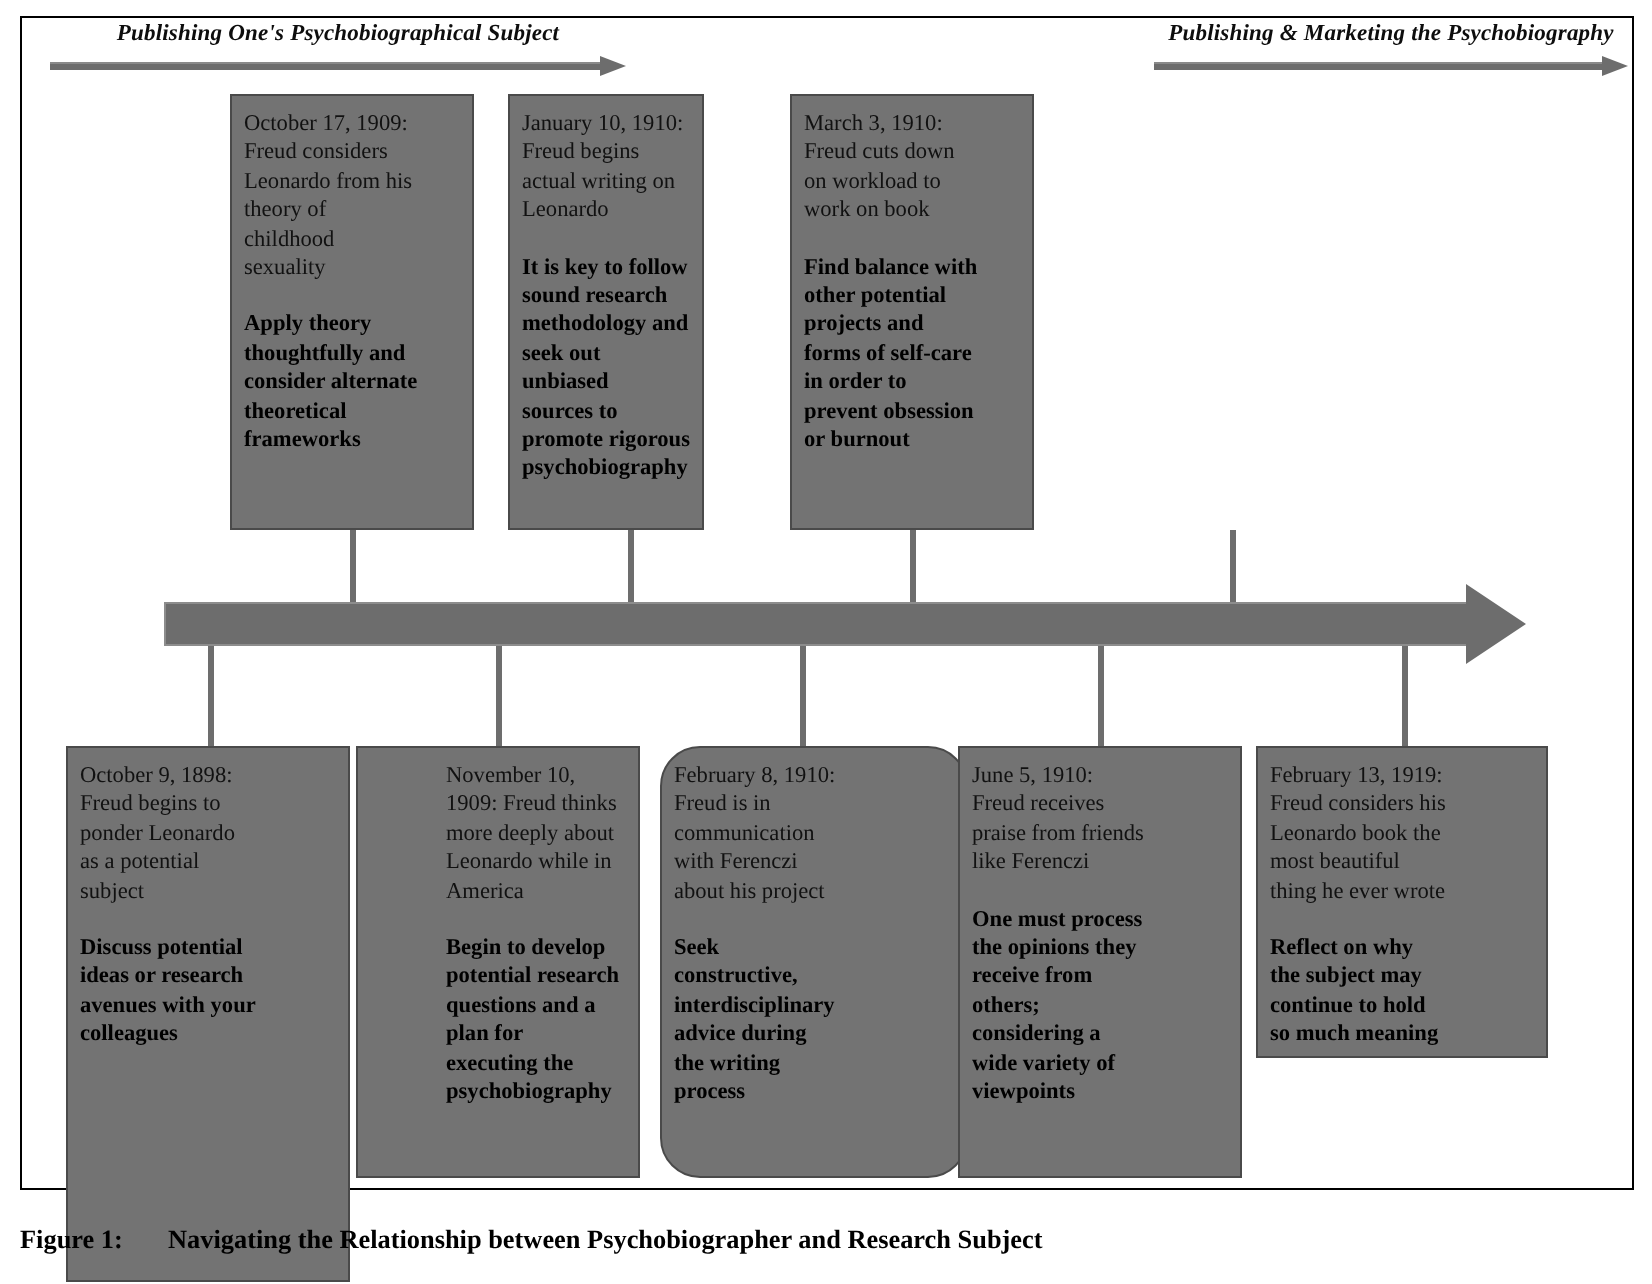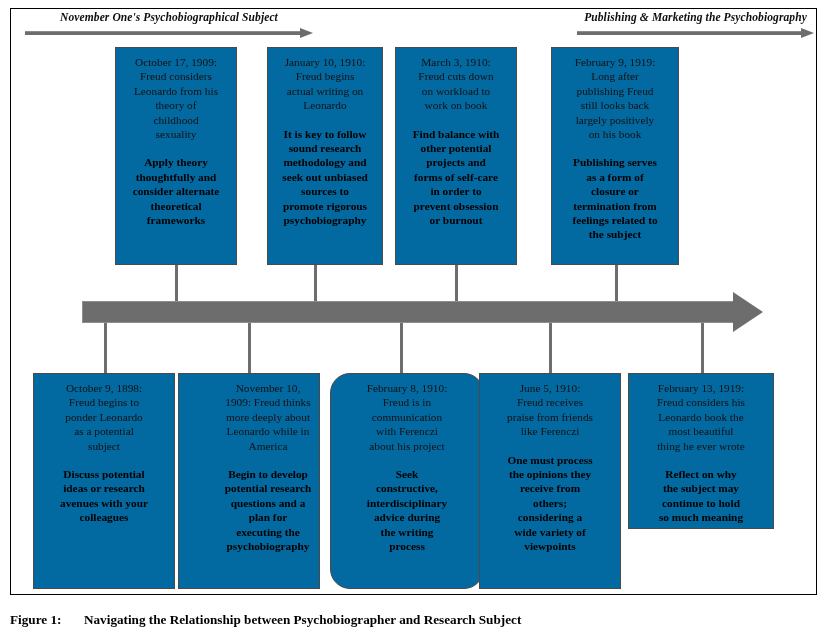--- a/index.html
+++ b/index.html
@@ -88,23 +88,22 @@
     border-top: 5px solid transparent;
     border-bottom: 5px solid transparent;
     border-left: 13px solid #6d6d6d;
   }
 
   
   .event-box {
     position: absolute;
     box-sizing: border-box;
     border: 1.5px solid #4a4a4a;
-    background: #0369a1;
+    background: #737373;
     padding: 7px 6px 6px 6px;
-    text-align: center;
     overflow: hidden;
   }
   .event-date {
     font-size: 11.3px;
     line-height: 14.4px;
     font-weight: 400;
     color: #111111;
     white-space: pre-line;
   }
   .event-gap {
@@ -166,21 +165,21 @@
 </head>
 <body>
 
 <div id="figure-root">
 
   <div class="frame">
 
     <div class="phase-row">
 
       <div class="phase" style="left:14px; width:288px;">
-        <div class="phase-label">November One's Psychobiographical Subject</div>
+        <div class="phase-label">Publishing One's Psychobiographical Subject</div>
         <div class="phase-arrow">
           <div class="shaft"></div>
           <div class="head"></div>
         </div>
       </div>
 
 
       <div class="phase" style="left:566px; width:237px;">
         <div class="phase-label">Publishing &amp; Marketing the Psychobiography</div>
         <div class="phase-arrow">
@@ -213,21 +212,21 @@
 childhood
 sexuality</div>
       <div class="event-gap"></div>
       <div class="event-advice">Apply theory
 thoughtfully and
 consider alternate
 theoretical
 frameworks</div>
     </div>
 
-    <div class="event-box" style="left:256px; top:38px; width:116px; height:218px;">
+    <div class="event-box" style="left:243px; top:38px; width:98px; height:218px;">
       <div class="event-date">January 10, 1910:
 Freud begins
 actual writing on
 Leonardo</div>
       <div class="event-gap"></div>
       <div class="event-advice">It is key to follow
 sound research
 methodology and
 seek out unbiased
 sources to
@@ -243,37 +242,22 @@
       <div class="event-gap"></div>
       <div class="event-advice">Find balance with
 other potential
 projects and
 forms of self-care
 in order to
 prevent obsession
 or burnout</div>
     </div>
 
-    <div class="event-box" style="left:540px; top:38px; width:128px; height:218px;">
-      <div class="event-date">February 9, 1919:
-Long after
-publishing Freud
-still looks back
-largely positively
-on his book</div>
-      <div class="event-gap"></div>
-      <div class="event-advice">Publishing serves
-as a form of
-closure or
-termination from
-feelings related to
-the subject</div>
-    </div>
-
-    <div class="event-box" style="left:22px; top:364px; width:142px; height:216px;">
+
+    <div class="event-box" style="left:22px; top:364px; width:142px; height:268px;">
       <div class="event-date">October 9, 1898:
 Freud begins to
 ponder Leonardo
 as a potential
 subject</div>
       <div class="event-gap"></div>
       <div class="event-advice">Discuss potential
 ideas or research
 avenues with your
 colleagues</div>

